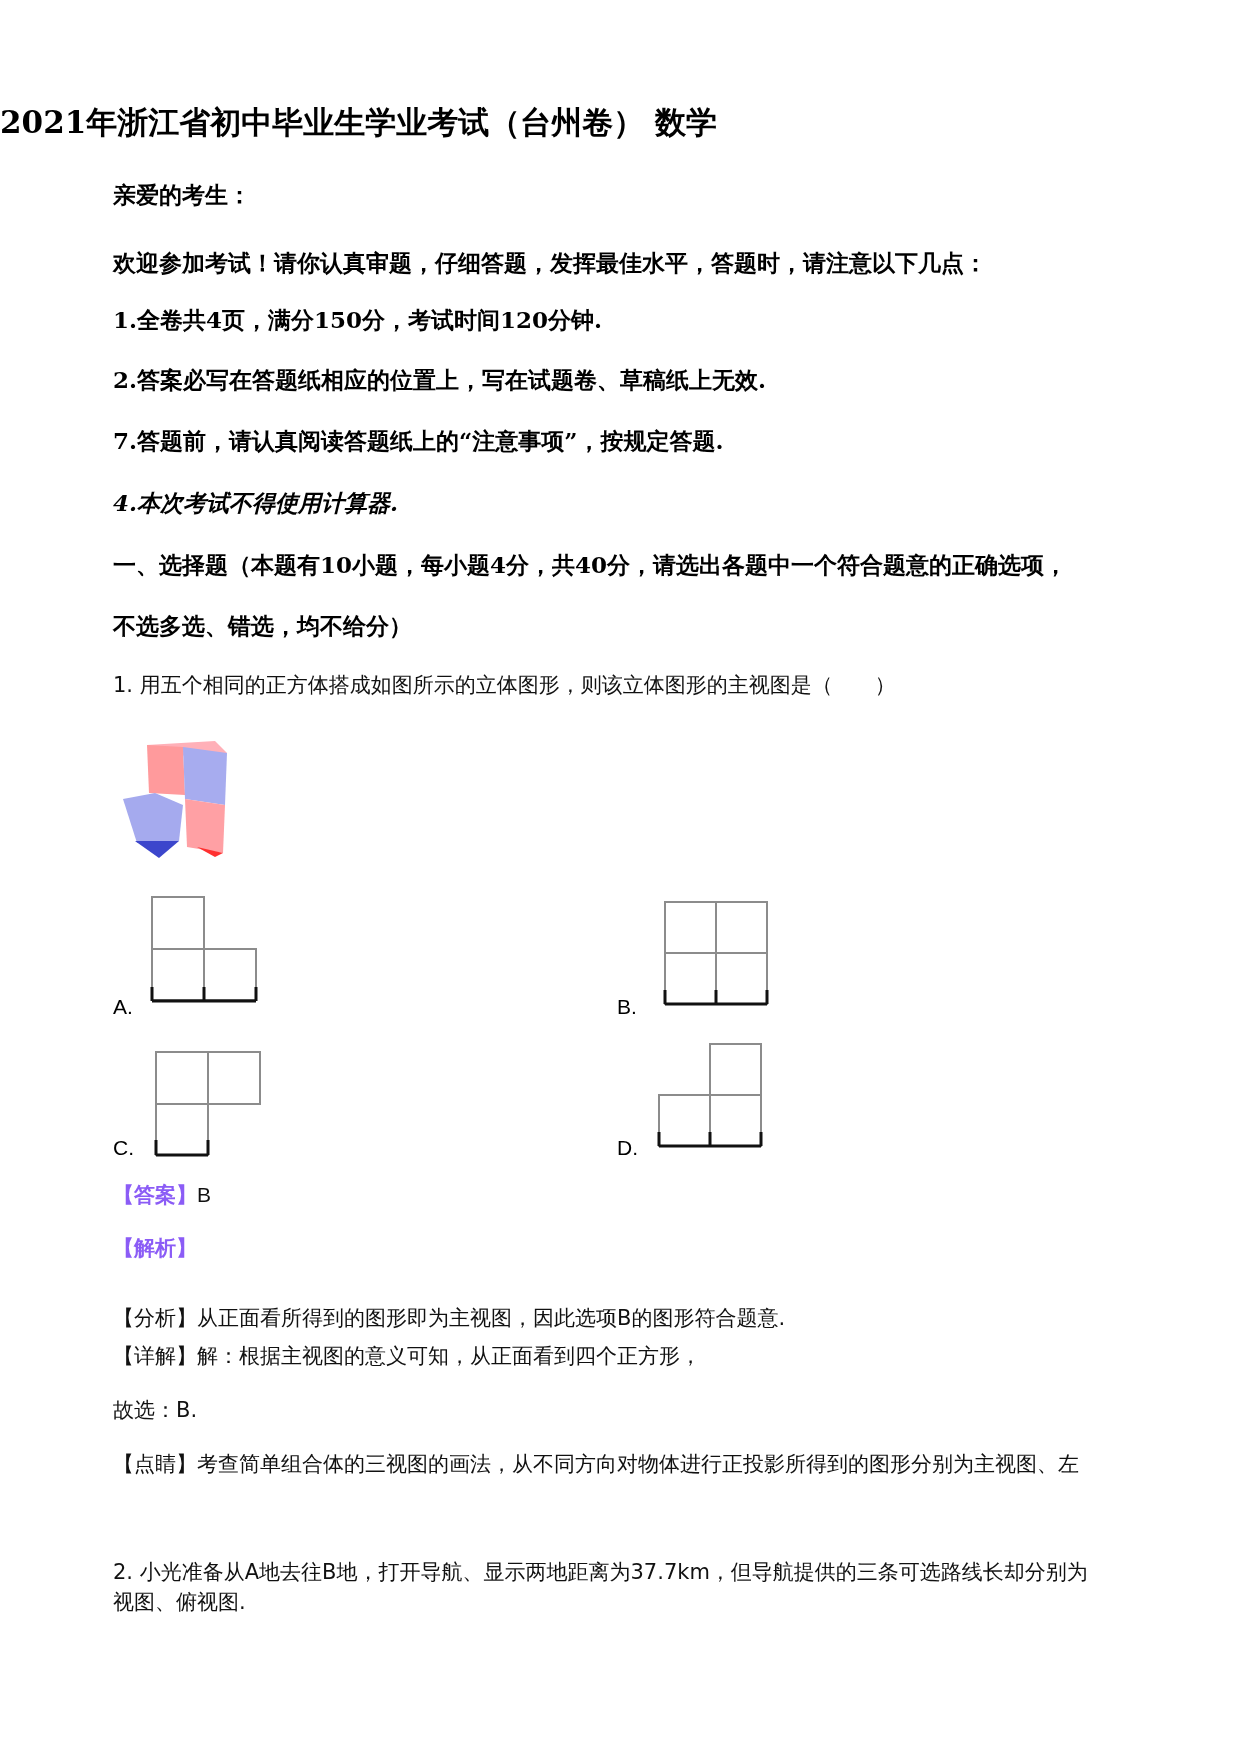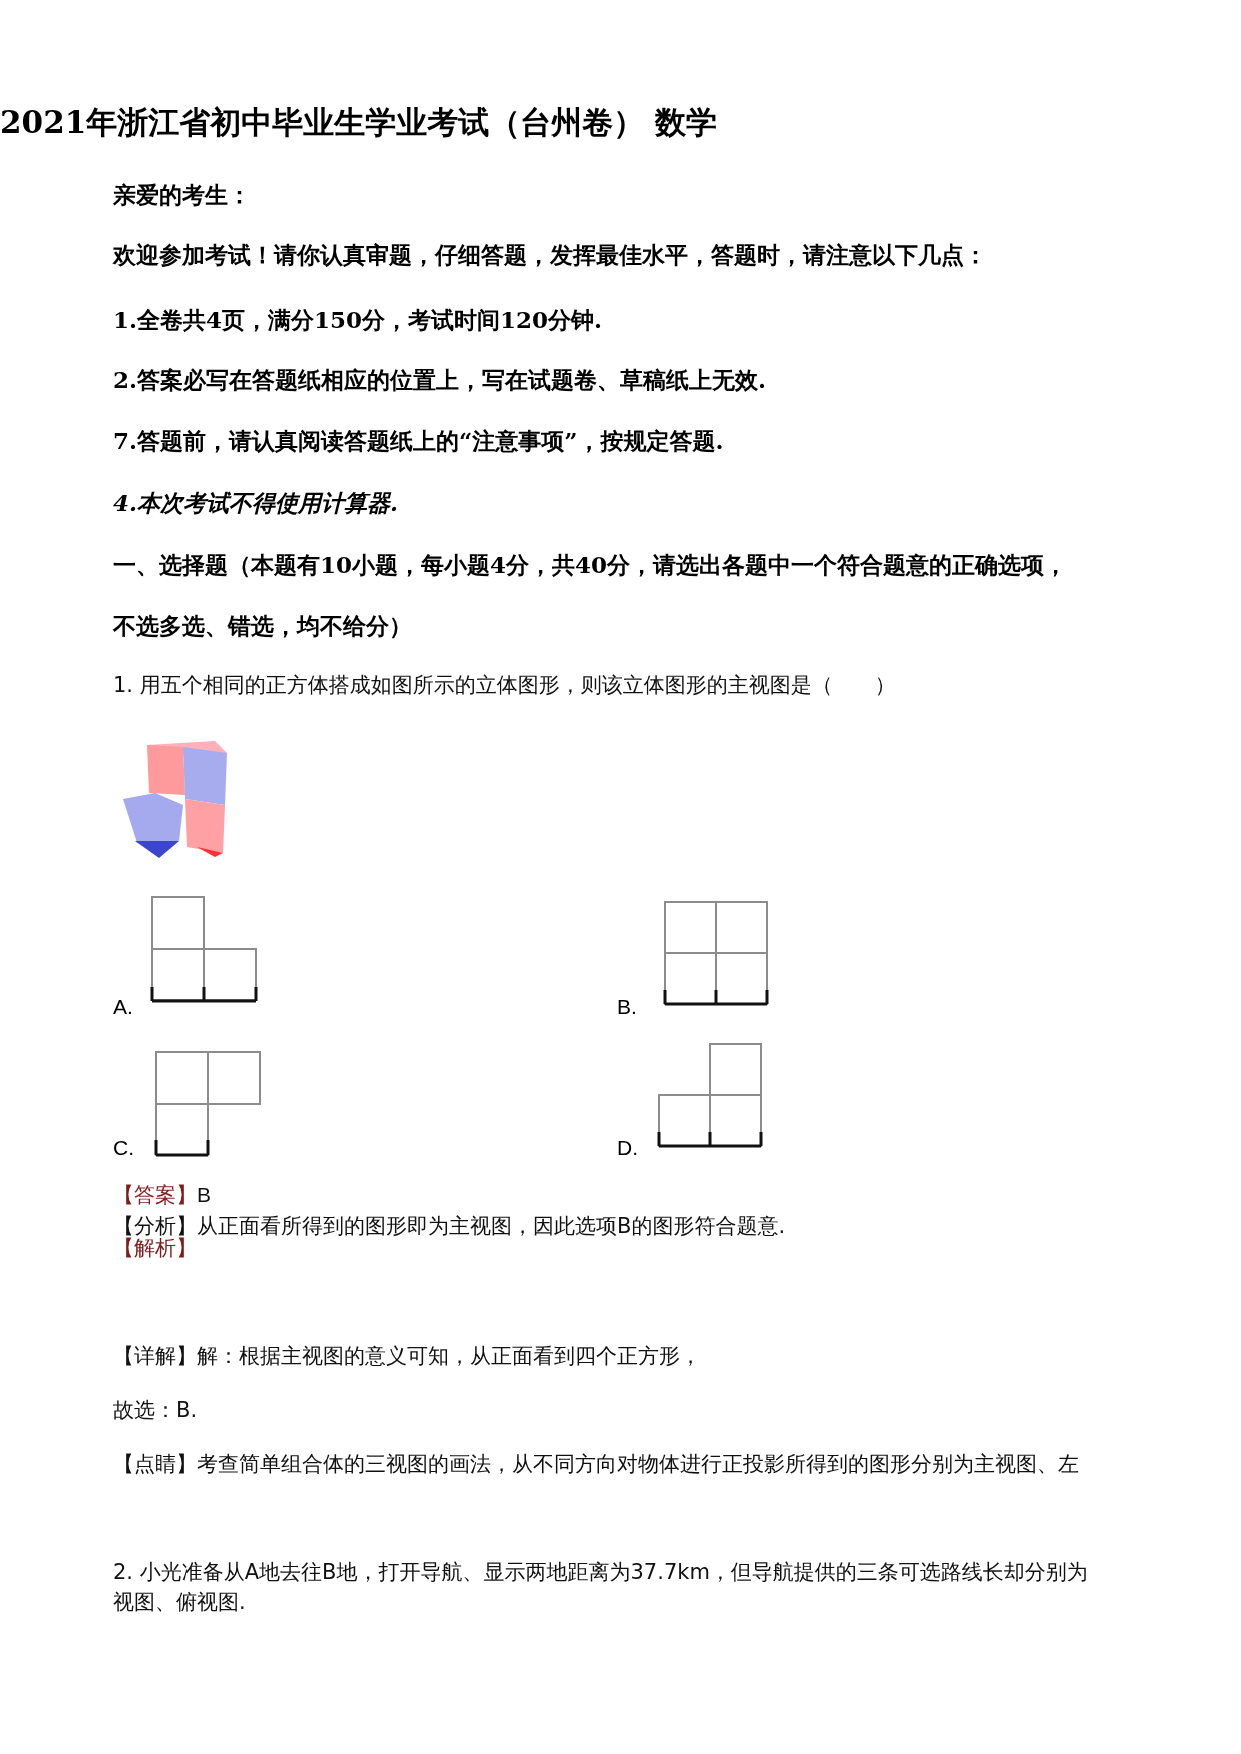--- a/index.html
+++ b/index.html
@@ -3,31 +3,31 @@
 <meta charset="utf-8">
 <style>
   html, body { margin: 0; padding: 0; background: #ffffff; }
   body { width: 1241px; height: 1754px; position: relative; overflow: hidden;
          font-family: "DejaVu Sans", "Liberation Sans", sans-serif; color: #000; }
   .abs { position: absolute; white-space: nowrap; }
   .title { left: 0; width: 1241px; text-align: left; top: 102px;
            font-family: "DejaVu Serif", "Liberation Serif", serif; font-weight: bold; font-size: 31px; }
   .bold { font-weight: bold; font-size: 23px; left: 113px; }
   .q { font-size: 21px; left: 113px; color: #111; }
-  .lbl { color: #7f1d1d; }
+  .lbl { color: #8b5cf6; font-weight: bold; }
   .opt-label { font-size: 21px; font-family: "Liberation Sans", sans-serif; }
   svg.fig { position: absolute; overflow: visible; }
 </style>
 </head>
 <body>
 
 <div class="abs title">2021年浙江省初中毕业生学业考试（台州卷） 数学</div>
 
 <div class="abs bold" style="top:180px;">亲爱的考生：</div>
-<div class="abs bold" style="top:240px;">欢迎参加考试！请你认真审题，仔细答题，发挥最佳水平，答题时，请注意以下几点：</div>
+<div class="abs bold" style="top:248px;">欢迎参加考试！请你认真审题，仔细答题，发挥最佳水平，答题时，请注意以下几点：</div>
 
 <div class="abs bold" style="top:305px; font-family:'DejaVu Serif','Liberation Serif',serif;">1.全卷共4页，满分150分，考试时间120分钟.</div>
 <div class="abs bold" style="top:365px; font-family:'DejaVu Serif','Liberation Serif',serif;">2.答案必写在答题纸相应的位置上，写在试题卷、草稿纸上无效.</div>
 <div class="abs bold" style="top:426px; font-family:'DejaVu Serif','Liberation Serif',serif;">7.答题前，请认真阅读答题纸上的“注意事项”，按规定答题.</div>
 <div class="abs bold" style="top:488px; font-family:'DejaVu Serif','Liberation Serif',serif;font-style:italic;">4.本次考试不得使用计算器.</div>
 
 <div class="abs bold" style="top:550px; font-family:'DejaVu Serif','Liberation Serif',serif;">一、选择题（本题有10小题，每小题4分，共40分，请选出各题中一个符合题意的正确选项，</div>
 <div class="abs bold" style="top:611px;text-align:center;">不选多选、错选，均不给分）</div>
 
 <div class="abs q" style="top:671px;">1. 用五个相同的正方体搭成如图所示的立体图形，则该立体图形的主视图是（　　）</div>
@@ -100,21 +100,21 @@
       <line x1="53" y1="90" x2="53" y2="104"></line>
       <line x1="104" y1="90" x2="104" y2="104"></line>
   </g>
 </svg>
 
 <div class="abs q" style="top:1181px;">
   <span class="lbl">【答案】</span><span style="font-family:'Liberation Sans',sans-serif;">B</span>
 </div>
 <div class="abs q lbl" style="top:1234px;">【解析】</div>
 
-<div class="abs q" style="top:1212px;text-align:right;">
+<div class="abs q" style="top:1304px;text-align:right;">
   <span>【分析】</span><span>从正面看所得到的图形即为主视图，因此选项B的图形符合题意.</span>
 </div>
 <div class="abs q" style="top:1342px;">
   <span>【详解】</span><span>解：根据主视图的意义可知，从正面看到四个正方形，</span>
 </div>
 <div class="abs q" style="top:1396px;">故选：B.</div>
 <div class="abs q" style="top:1450px;">
   <span>【点睛】</span><span>考查简单组合体的三视图的画法，从不同方向对物体进行正投影所得到的图形分别为主视图、左</span>
 </div>
 <div class="abs q" style="top:1588px;">视图、俯视图.</div>

